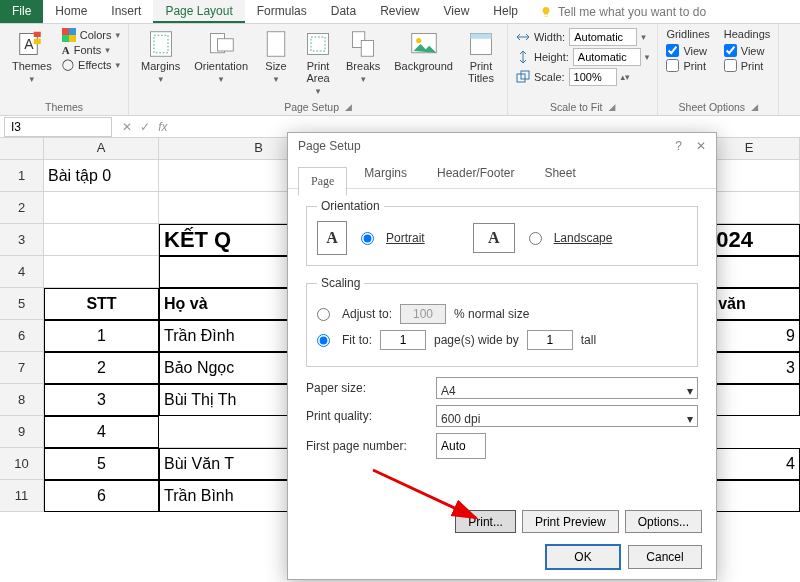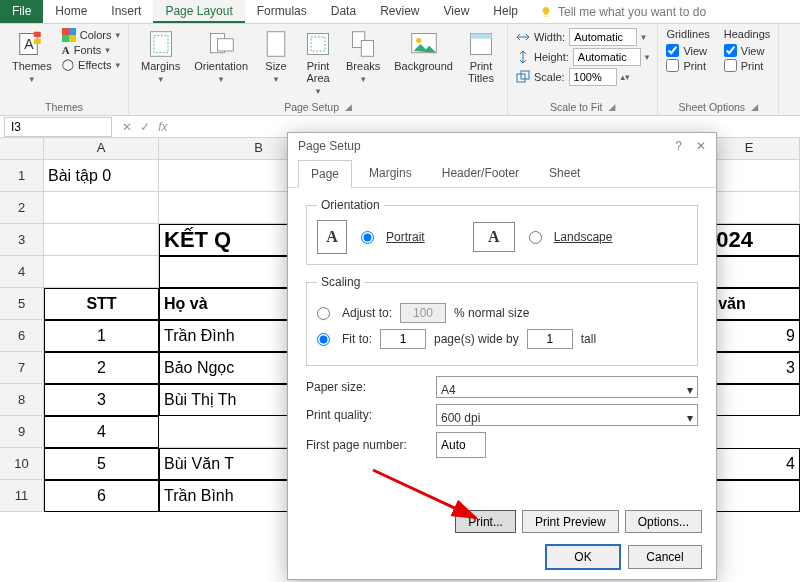--- a/index.html
+++ b/index.html
@@ -56,21 +56,21 @@
 .bold { font-weight:bold; }
 .center { justify-content:center; }
 .big { font-size:22px; font-weight:bold; }
 
 
 .dialog { position:absolute; left:287px; top:132px; width:430px; height:448px; background:#fff; border:1px solid #aaa; box-shadow:0 4px 20px rgba(0,0,0,0.3); }
 .dialog-title { display:flex; align-items:center; justify-content:space-between; padding:6px 10px; font-size:12px; color:#555;}
 .dialog-title .right { display:flex; gap:14px; color:#888;}
 .dtabs { display:flex; border-bottom:1px solid #ddd; padding:0 10px; gap:4px;}
 .dtab { padding:6px 12px; font-size:12px; color:#555; border:1px solid transparent; border-bottom:none;}
-.dtab.active { border:1px solid #ccc; border-bottom:1px solid #fff; background:#fff; position:relative; top:1px;}
+.dtab.active { border:1px solid #ccc; border-bottom:1px solid #fff; background:#fff; position:relative; top:8px;font-family:Liberation Serif, serif;}
 .dbody { padding:10px 18px; font-size:12px; color:#333;}
 fieldset { border:1px solid #ccc; padding:8px 10px 10px; margin-bottom:10px;}
 legend { font-size:12px; padding:0 4px; color:#333;}
 .orient { display:flex; align-items:center; gap:14px;}
 .pgico { width:30px; height:34px; border:1px solid #888; display:flex; align-items:center; justify-content:center; font-size:16px; font-family:serif; font-weight:bold;}
 .pgico.land { width:42px; height:30px;}
 .radio { display:flex; align-items:flex-end; gap:12px;}
 .scl-row { display:flex; align-items:center; gap:8px; margin:6px 0;}
 .numbox { width:46px; height:20px; border:1px solid #999; text-align:center; font-size:12px;}
 .numbox.dis { background:#eee; color:#999;}

